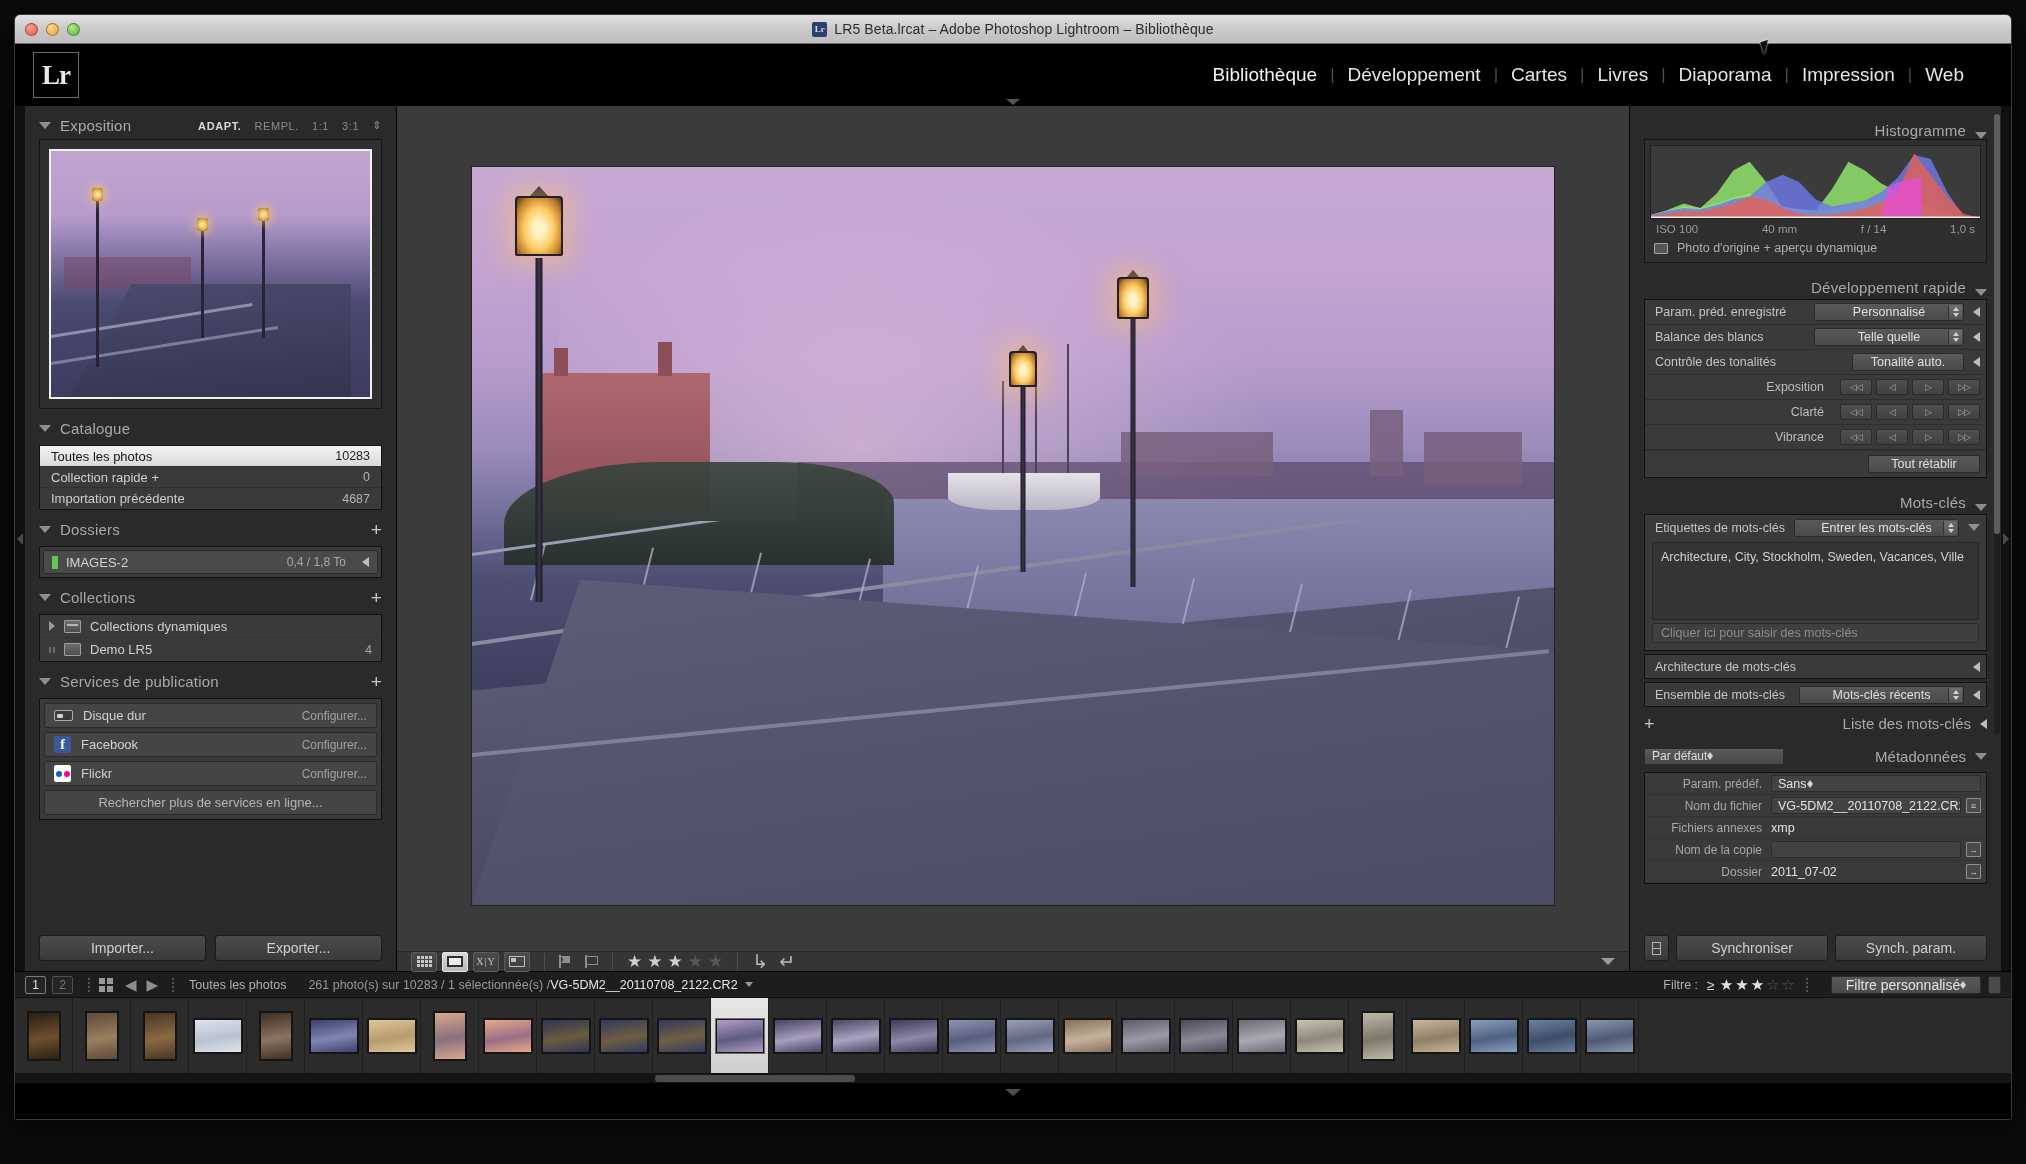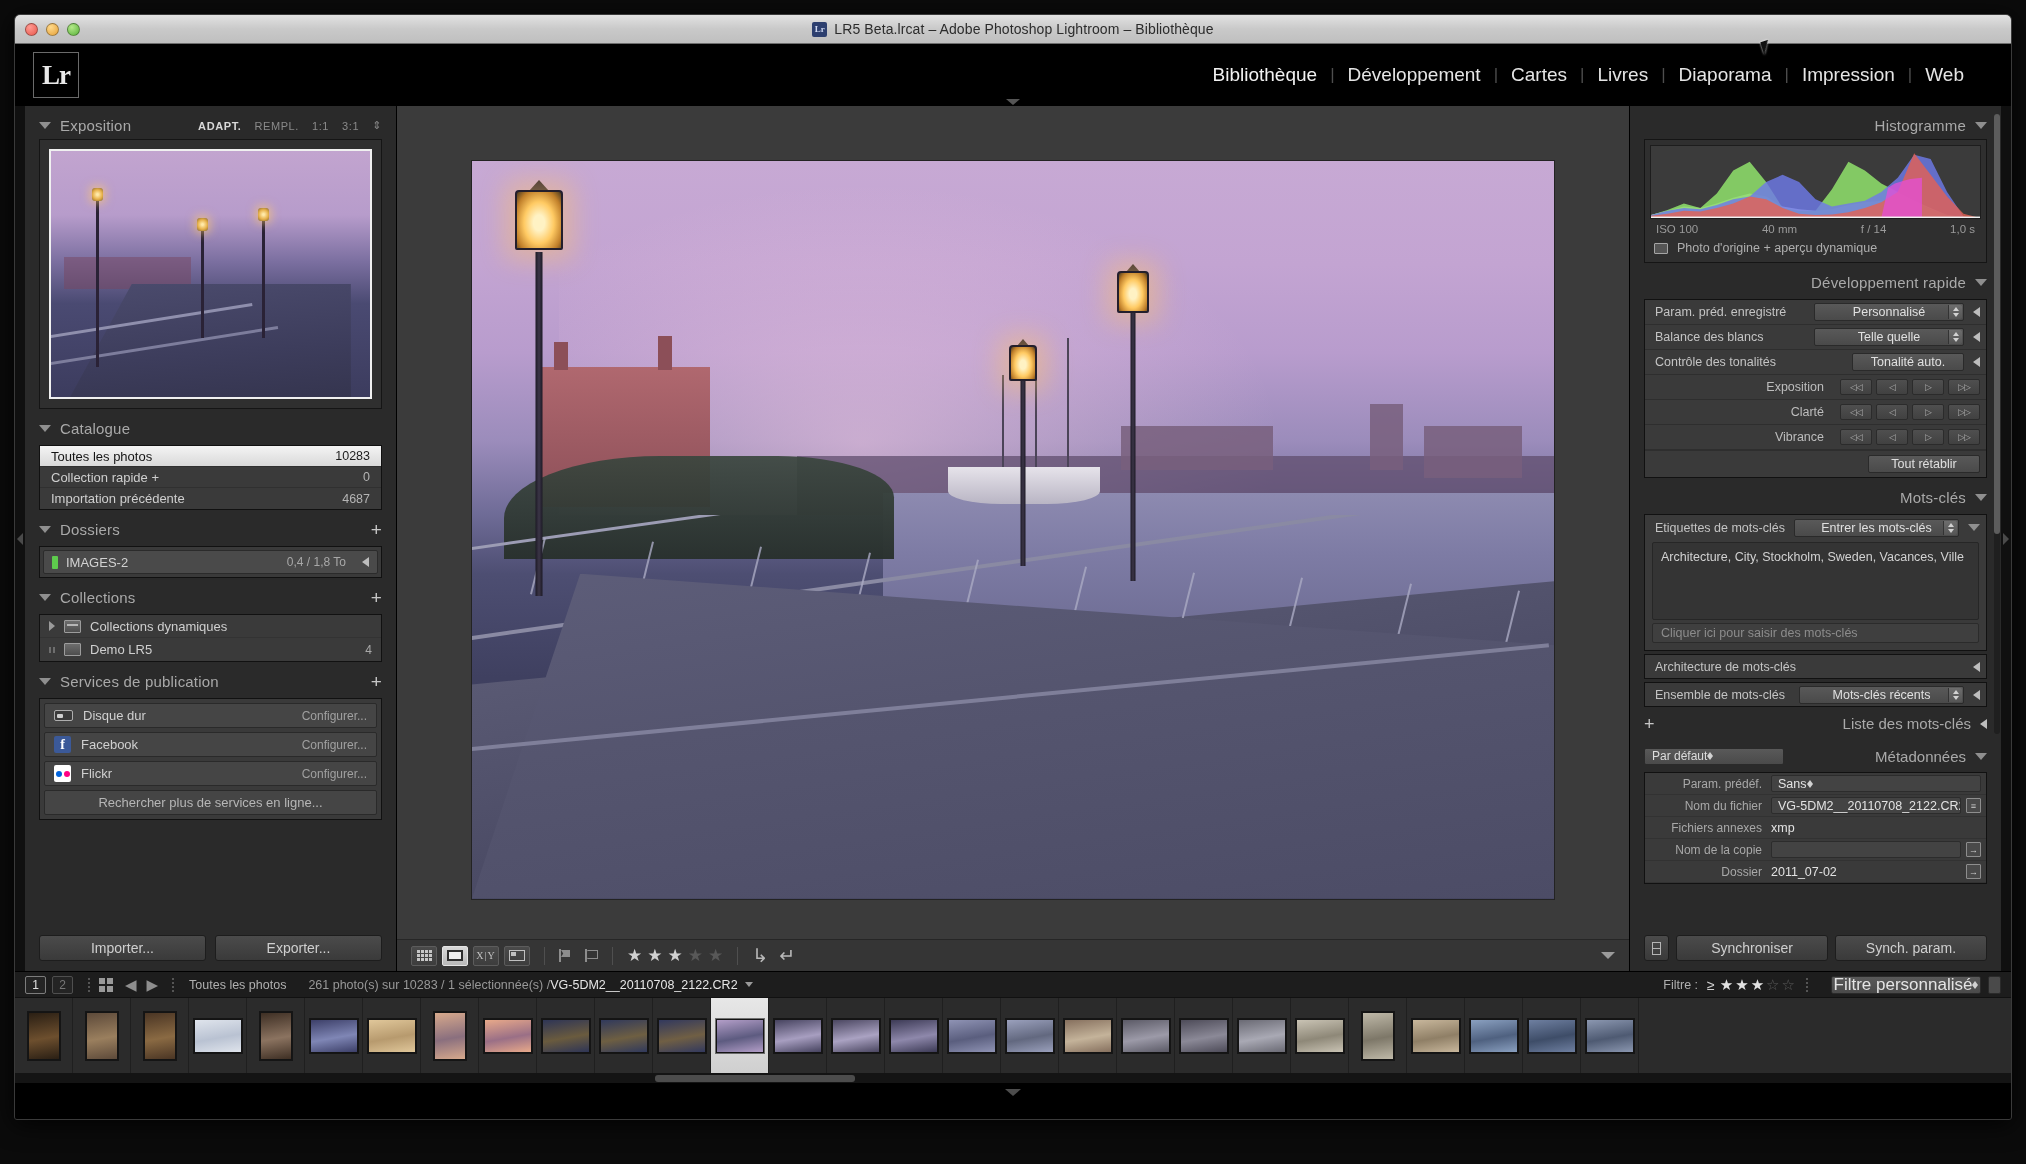--- a/index.html
+++ b/index.html
@@ -381,21 +381,21 @@
     border: 2px solid #241f2c;
     box-shadow: 0 0 26px 10px rgba(255,196,104,.45);
   }
   .lamp .crown {
     position:absolute; left:50%; transform:translateX(-50%);
     width: 0; height: 0; border-left: 10px solid transparent; border-right: 10px solid transparent;
     border-bottom: 11px solid #241f2c; top: -10px;
   }
 
   #toolbar {
-    height: 32px; background: #353535;
+    height: 20px; background: #353535;
     border-top: 1px solid #262626;
     display: flex; align-items: center;
     padding: 0 14px; gap: 0;
     position: relative;
   }
   .tb-group { display: flex; align-items: center; gap: 5px; }
   .tb-div { width: 1px; height: 18px; background: #4f4f4f; margin: 0 14px; }
   .tb-btn {
     width: 26px; height: 20px;
     border: 1px solid #5c5c5c; border-radius: 2px;
@@ -423,21 +423,21 @@
 
   
   #right-panel {
     width: 372px; background: #2a2a2a;
     border-left: 1px solid #000;
     display:flex; flex-direction: column;
     padding: 0 14px;
     overflow:hidden;
     position: relative;
   }
-  .panel-head.right { justify-content: flex-end; }
+  .panel-head.right { justify-content: flex-end; align-items: flex-end; }
   .panel-head.right .ph-title { margin-left:auto; }
   .tri-down.r { margin-right:0; margin-left: 9px; }
 
   #histo-box {
     background:#2f2f2f; border:1px solid #151515; padding: 5px;
   }
   #histo-plot {
     position:relative; height: 74px; background:#3b3b3b;
     border:1px solid #1d1d1d; overflow: hidden;
   }
@@ -609,21 +609,21 @@
   #fs-filter { margin-left:auto; display:flex;align-items:center; gap:0; }
   .filt-label { color:#b0b0b0; margin-right:9px;}
   .filt-ge { color:#cfcfcf; margin-right:5px; font-size:14px;}
   .filt-star { font-size:15px; color:#5a5a5a; margin-right:2px;}
   .filt-star.on { color:#e2e2e2; }
   .filt-select {
     width: 150px;height:18px;margin-left:14px;
     background: linear-gradient(180deg,#595959,#4a4a4a);
     border:1px solid #2a2a2a;border-radius:2px;
     display:flex;align-items:center;justify-content:center;
-    font-size:17px;color:#e4e4e4;position:relative;
+    font-size:14px;color:#e4e4e4;position:relative;
   }
   .filt-sw { width:13px;height:18px;margin-left:7px;background:#4a4a4a;border:1px solid #2a2a2a;border-radius:2px;}
 
   #fs-strip {
     height: 76px; background:#2b2b2b;
     display:flex; align-items:center; gap: 0; overflow:hidden;
     border-top:1px solid #111;
   }
   .fs-cell {
     width: 58px; height: 76px; flex: 0 0 58px;

